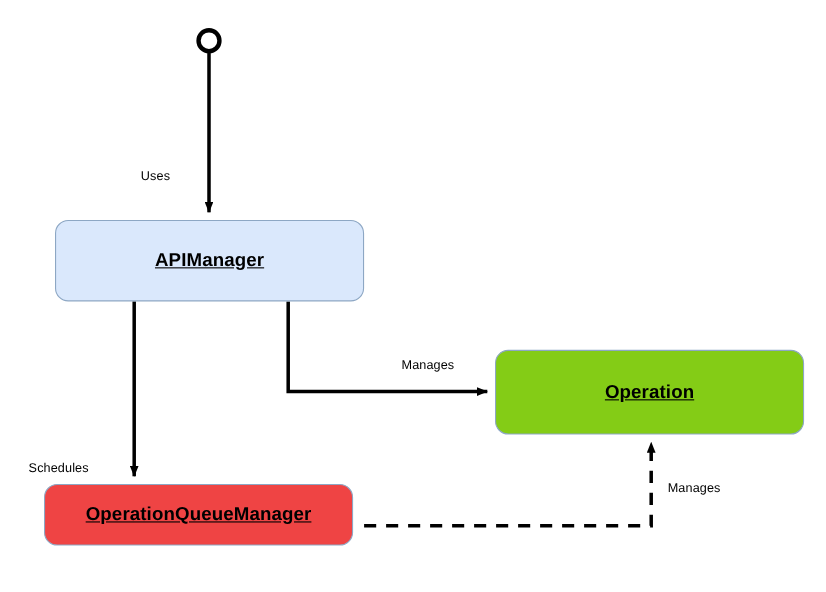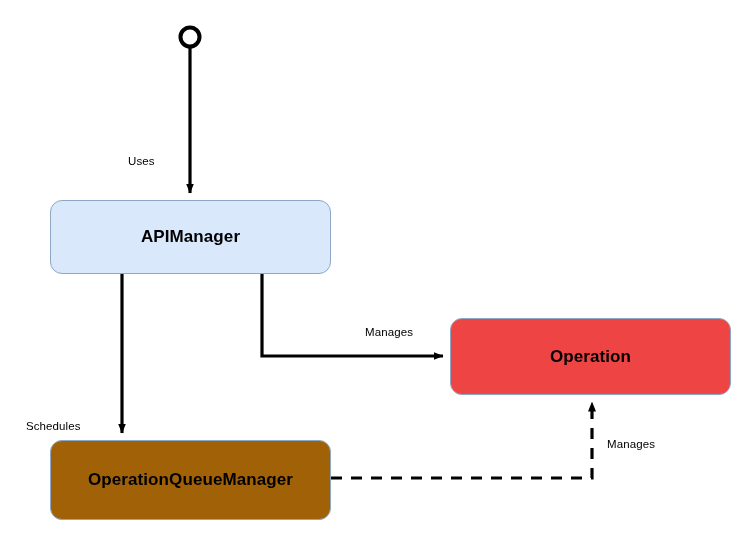--- a/index.html
+++ b/index.html
@@ -28,20 +28,21 @@
     position: absolute;
     box-sizing: border-box;
     display: flex;
     align-items: center;
     justify-content: center;
     border-radius: 12px;
     font-weight: bold;
     font-size: 17px;
     color: #000000;
     letter-spacing: 0.1px;
+    text-decoration: underline;
   }
   .edge-label {
     position: absolute;
     font-size: 11.5px;
     font-weight: normal;
     color: #000000;
     white-space: nowrap;
     letter-spacing: 0.1px;
   }
 </style>
@@ -65,25 +66,25 @@
 
     <path d="M262,274 L262,356 L443,356" fill="none" stroke="#000000" stroke-width="3.2" marker-end="url(#arrowhead)"></path>
 
     <path d="M331,478 L592,478 L592,402" fill="none" stroke="#000000" stroke-width="3.2" stroke-dasharray="11 9" marker-end="url(#arrowhead)"></path>
   </svg>
 
   <div class="node" style="left:50px; top:200px; width:281px; height:74px; background:#dae8fc; border:1.4px solid #8da7c4;">
     <span>APIManager</span>
   </div>
 
-  <div class="node" style="left:450px; top:318px; width:281px; height:77px; background:#ef4444; border:1.4px solid #8da7c4;">
+  <div class="node" style="left:450px; top:318px; width:281px; height:77px; background:#84cc16; border:1.4px solid #8da7c4;">
     <span>Operation</span>
   </div>
 
-  <div class="node" style="left:50px; top:440px; width:281px; height:80px; background:#a16207; border:1.4px solid #8da7c4;">
+  <div class="node" style="left:40px; top:440px; width:281px; height:56px; background:#ef4444; border:1.4px solid #8da7c4;">
     <span>OperationQueueManager</span>
   </div>
 
   <div class="edge-label" style="left:128px; top:155px;">Uses</div>
 
   <div class="edge-label" style="left:365px; top:326px;">Manages</div>
 
   <div class="edge-label" style="left:26px; top:420px;">Schedules</div>
 
   <div class="edge-label" style="left:607px; top:438px;">Manages</div>

